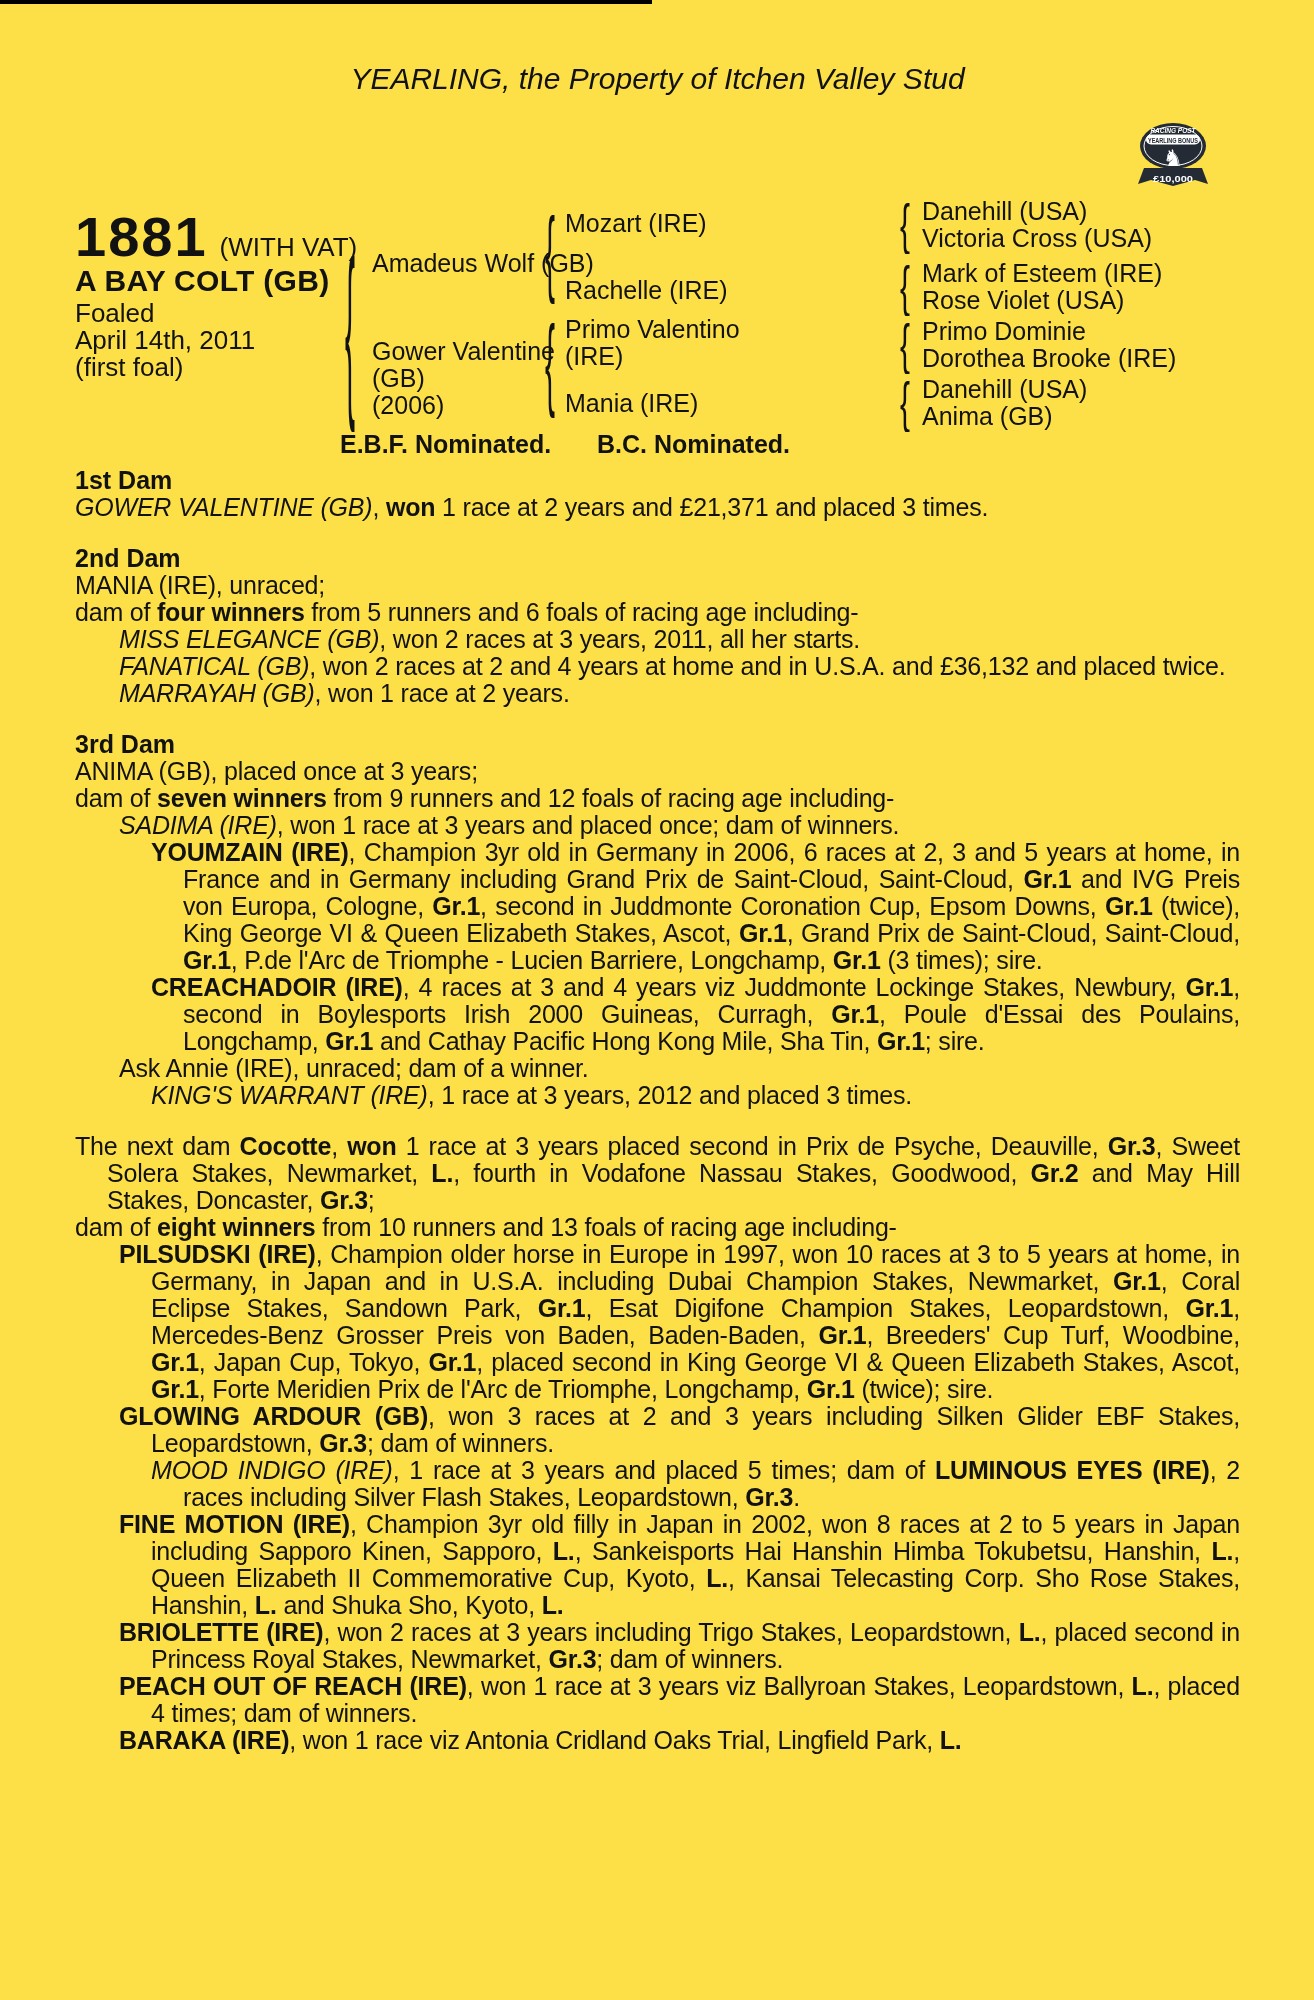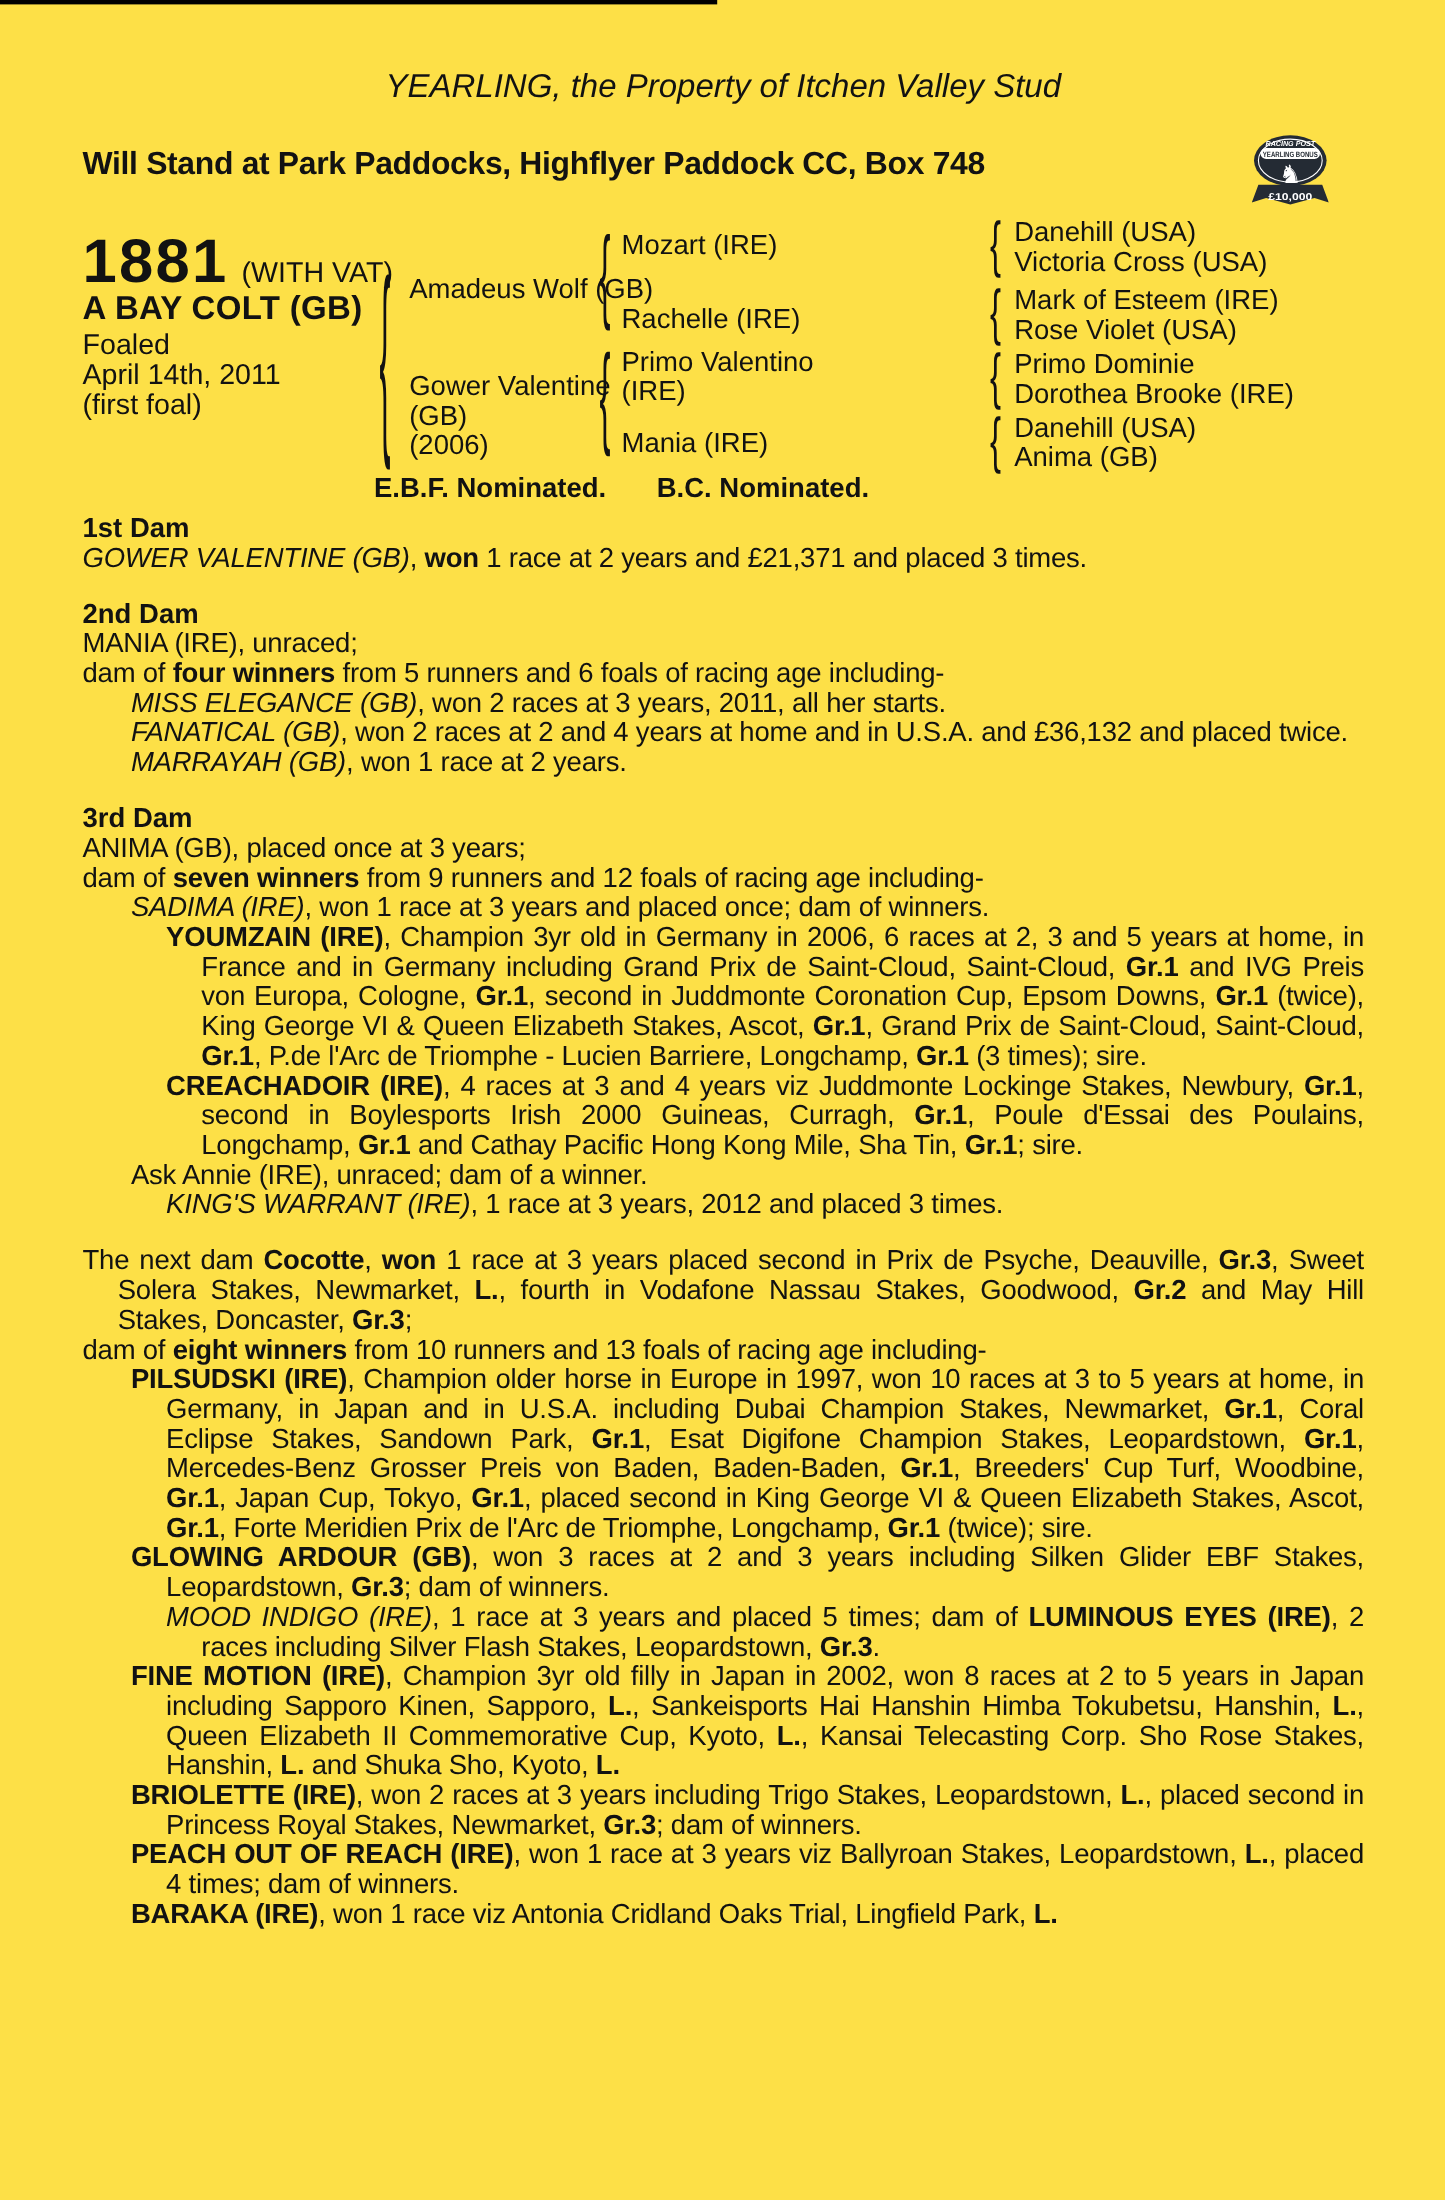--- a/index.html
+++ b/index.html
@@ -36,21 +36,20 @@
   .bt3{fill:#ffffff;font-size:9px;font-weight:bold;text-anchor:middle;font-family:"Liberation Sans",sans-serif;}
   .bth{fill:#ffffff;font-size:23px;text-anchor:middle;font-family:"DejaVu Sans",sans-serif;}
 </style>
 </head>
 <body>
 
 <div class="page">
   <div class="scanline"></div>
 
   <div class="title">YEARLING, the Property of Itchen Valley Stud</div>
-  <div class="stand">Will Stand at Park Paddocks, Highflyer Paddock CC, Box 748</div>
 
   <svg class="badge" width="70" height="72" viewBox="0 0 70 72">
     <ellipse cx="35" cy="28" rx="33" ry="23" fill="#242b34"></ellipse>
     <ellipse cx="35" cy="28" rx="29" ry="19.5" fill="none" stroke="#ffffff" stroke-width="1"></ellipse>
     <text class="bt1" x="35" y="14.5">RACING POST</text>
     <rect x="8" y="16.5" width="54" height="10" rx="5" fill="#ffffff"></rect>
     <text class="bt2" x="35" y="24.5" textLength="50" lengthAdjust="spacingAndGlyphs">YEARLING BONUS</text>
     <text class="bth" x="35" y="48">♞</text>
     <polygon points="6,50 64,50 70,66 57,62 35,68 13,62 0,66" fill="#242b34"></polygon>
     <text class="bt3" x="35" y="63.5" textLength="40" lengthAdjust="spacingAndGlyphs">£10,000</text>

